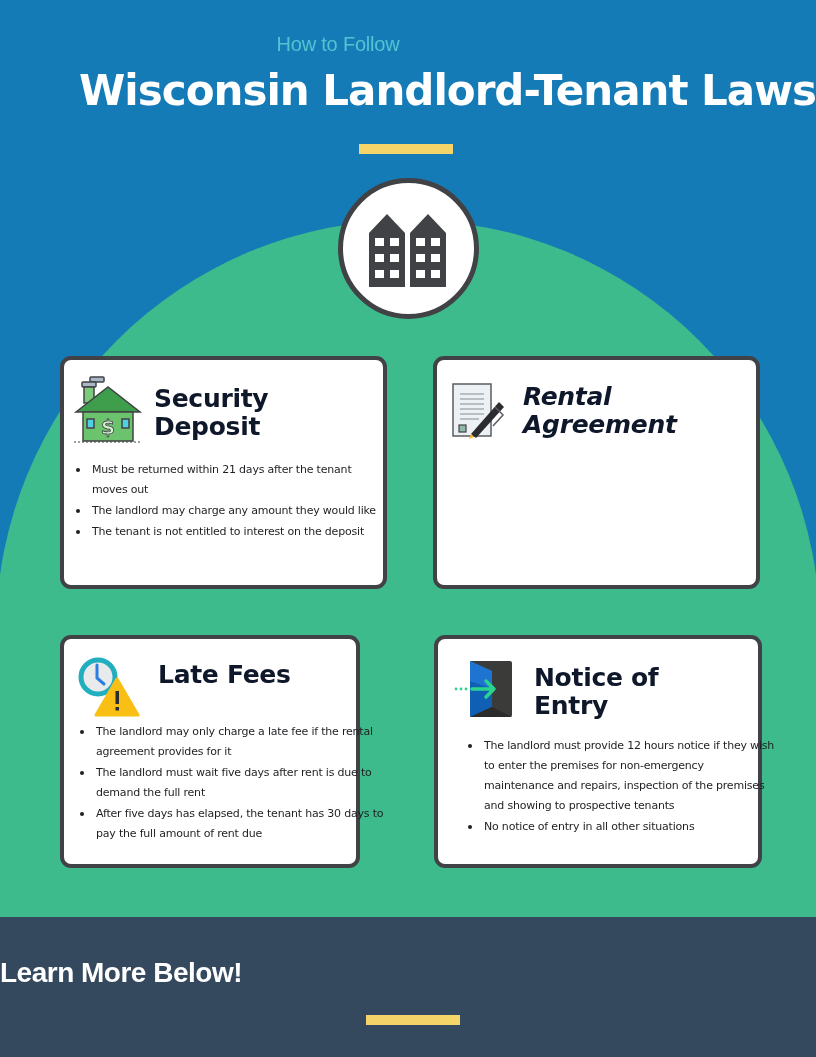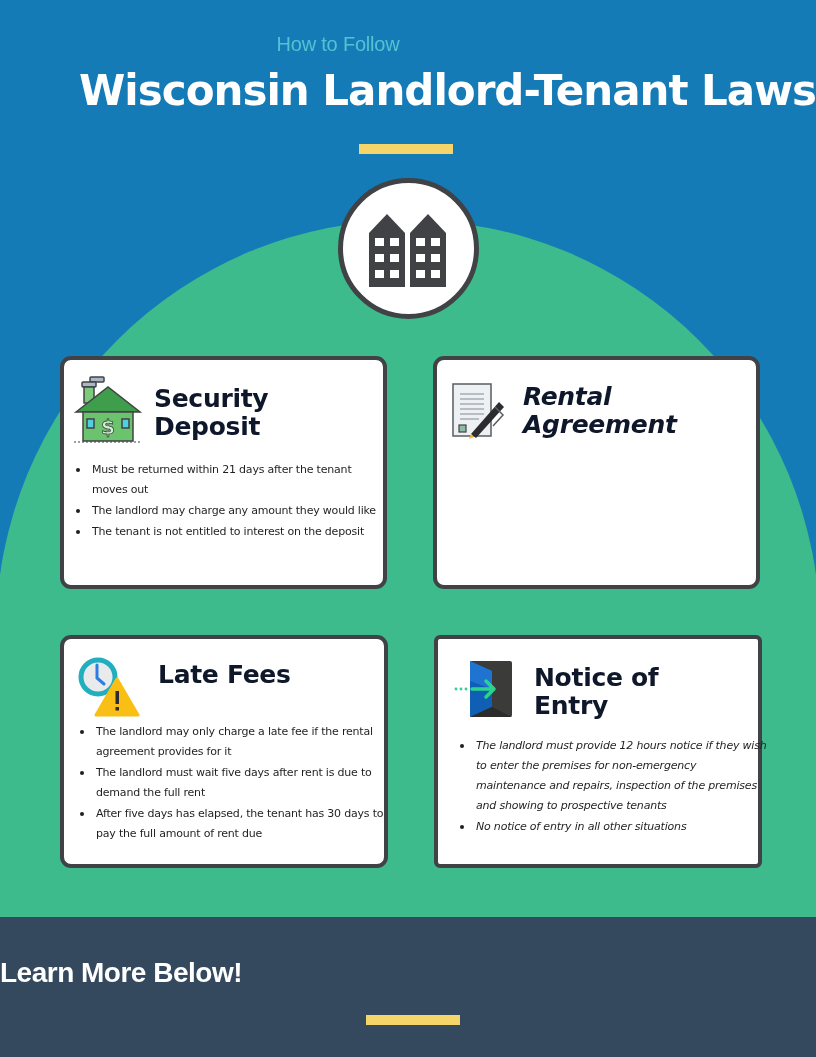--- a/index.html
+++ b/index.html
@@ -109,56 +109,56 @@
     <path d="M20 52 L48 20 L53 25 L25 56 Z" fill="#2b2c2f"></path>
     <path d="M20 52 L23 55 L18 57 Z" fill="#f2b632"></path>
     <path d="M44 25 L52 33 L42 44" fill="none" stroke="#5a5d61" stroke-width="1.5"></path>
   </svg>
   <div class="card-title" style="left:86px; top:23px;">
     <div>Rental</div>
     <div>Agreement</div>
   </div>
 </div>
 
-<div class="card" style="left:60px; top:635px; width:328px; height:233px;">
+<div class="card" style="left:60px; top:635px; width:300px; height:233px;">
   <svg class="card-icon" style="left:14px; top:18px;" width="62" height="62" viewBox="0 0 62 62">
     <circle cx="20" cy="20" r="17" fill="#e8eaec" stroke="#21aebf" stroke-width="5"></circle>
     <path d="M19 8 L19 21 L26 27" fill="none" stroke="#2c7fe0" stroke-width="3" stroke-linecap="round"></path>
     <path d="M39 22 L60 58 L18 58 Z" fill="#f9bf15" stroke="#f9bf15" stroke-width="3" stroke-linejoin="round"></path>
     <rect x="37.5" y="34" width="3.5" height="13" fill="#2b2c2f"></rect>
     <rect x="37.5" y="50" width="3.5" height="3.5" fill="#2b2c2f"></rect>
   </svg>
   <div class="card-title" style="left:94px; top:22px;">
     <div>Late Fees</div>
   </div>
   <ul class="card-list" style="left:14px; top:82px; width:310px;">
     <li>The landlord may only charge a late fee if the rental agreement provides for it</li>
     <li>The landlord must wait five days after rent is due to demand the full rent</li>
     <li>After five days has elapsed, the tenant has 30 days to pay the full amount of rent due</li>
   </ul>
 </div>
 
-<div class="card" style="left:434px; top:635px; width:328px; height:233px;border-radius:6px;">
+<div class="card" style="left:434px; top:635px; width:328px; height:233px;">
   <svg class="card-icon" style="left:16px; top:20px;" width="62" height="60" viewBox="0 0 62 60">
     <rect x="16" y="2" width="42" height="56" rx="2" fill="#3b3c3a"></rect>
     <path d="M16 2 L38 12 L38 48 L16 58 Z" fill="#0f5fb5"></path>
     <path d="M16 2 L38 12 L38 30 L16 22 Z" fill="#1f74d1"></path>
     <path d="M16 58 L38 48 L58 58 Z" fill="#2a2b2a"></path>
     <g fill="#2cd38e">
       <circle cx="2" cy="30" r="1.4"></circle>
         <circle cx="7" cy="30" r="1.4"></circle>
         <circle cx="12" cy="30" r="1.4"></circle>
     </g>
     <path d="M18 30 L40 30 M32 22 L40 30 L32 38" fill="none" stroke="#2cd38e" stroke-width="3.5" stroke-linecap="round" stroke-linejoin="round"></path>
   </svg>
   <div class="card-title" style="left:96px; top:25px;">
     <div>Notice of</div>
     <div>Entry</div>
   </div>
-  <ul class="card-list" style="left:20px; top:96px; width:310px;font-style:italic;">
+  <ul class="card-list" style="left:28px; top:96px; width:310px;">
     <li>The landlord must provide 12 hours notice if they wish to enter the premises for non-emergency maintenance and repairs, inspection of the premises and showing to prospective tenants</li>
     <li>No notice of entry in all other situations</li>
   </ul>
 </div>
 
 <div class="footer"></div>
 <div class="footer-title">Learn More Below!</div>
 <div class="accent-bar" style="left:366px; top:1015px;"></div>
 
 </body></html>

